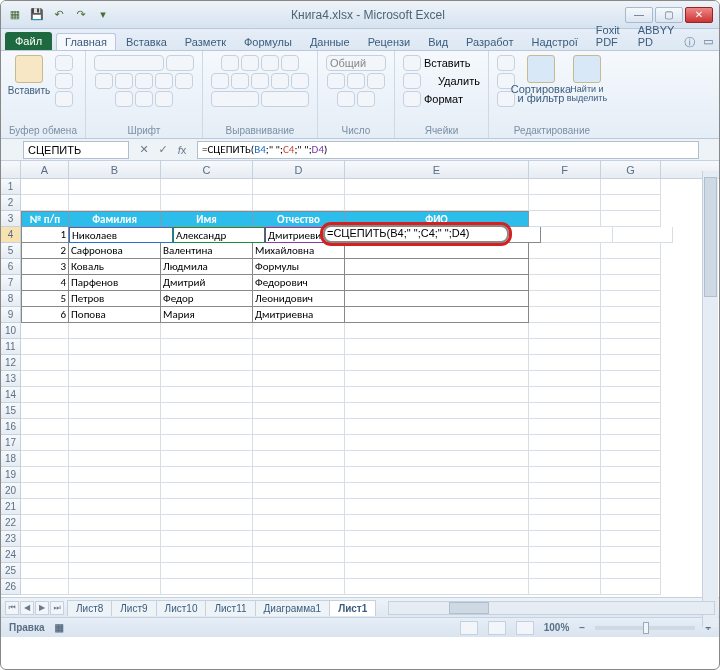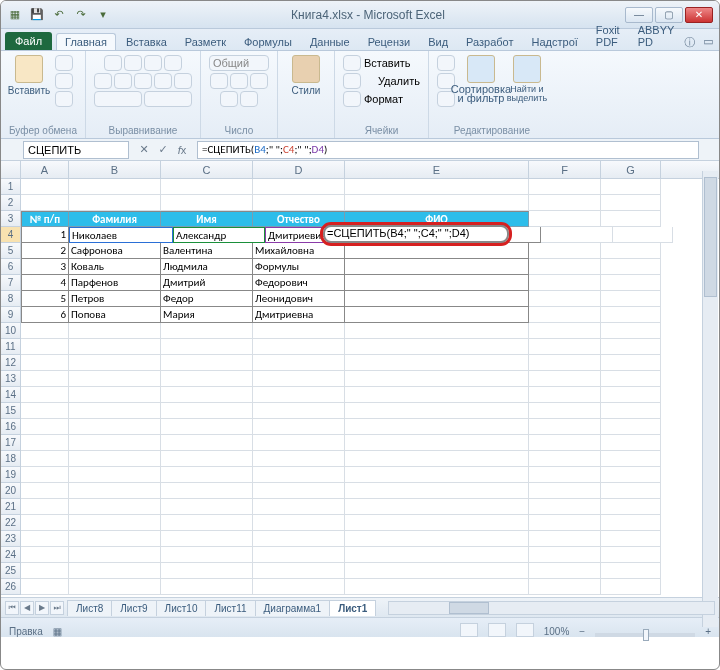--- a/index.html
+++ b/index.html
@@ -84,21 +84,21 @@
     .sheettabs {
       height:20px; background:linear-gradient(#eef3f8,#dfe8f1); border-top:1px solid #c5d1de;
       display:flex; align-items:center; font-size:10px;
     }
     .navset{ display:flex; padding:0 4px; gap:1px;}
     .navbtn{ width:14px; height:14px; background:#f2f6fb; border:1px solid #c5d1de; display:flex; align-items:center; justify-content:center; color:#6a7a8b; font-size:8px;}
     .stab{ padding:2px 8px; background:#eef3f8; border:1px solid #c5d1de; border-bottom:none; margin-left:-1px; color:#3b5c7d;}
     .stab.active{ background:#fff; font-weight:bold;}
     .hscroll{ flex:1; height:14px; margin:0 4px 0 12px; background:#e6ecf3; border:1px solid #c5d1de; position:relative;}
     .hscroll .thumb{ position:absolute; left:60px; width:40px; top:0; bottom:0; background:#cfd9e4; border:1px solid #b0bfd0;}
-    .statusbar{ height:20px; background:linear-gradient(#e6eef7,#d9e4ef); border-top:1px solid #c5d1de; display:flex; align-items:flex-end; padding:0 8px; color:#5a6f85; font-size:10px; gap:10px;}
+    .statusbar{ height:20px; background:linear-gradient(#e6eef7,#d9e4ef); border-top:1px solid #c5d1de; display:flex; align-items:center; padding:0 8px; color:#5a6f85; font-size:10px; gap:10px;font-weight:bold;}
     .statusbar .spacer{flex:1;}
     .viewbtn{ width:18px; height:14px; background:#f2f6fb; border:1px solid #c5d1de;}
     .zoomslider{ width:100px; height:4px; background:#cfd9e4; position:relative;}
     .zoomslider .zk{ position:absolute; left:48px; top:-4px; width:6px; height:12px; background:#f2f6fb; border:1px solid #9ab;}
     .vscroll{ position:absolute; right:1px; top:170px; bottom:42px; width:16px; background:#e6ecf3; border-left:1px solid #c5d1de;}
     .vscroll .thumb{ position:absolute; top:6px; height:120px; left:1px; right:1px; background:#cfd9e4; border:1px solid #b0bfd0;}
   </style>
 </head>
 <body>
 
@@ -150,20 +150,43 @@
         <div class="mini"></div>
         <div class="mini"></div>
       </div>
     </div>
     <div class="label">Буфер обмена</div>
   </div>
   <div class="rgroup">
     <div class="body">
       <div class="btncol">
         <div class="minirow">
+            <div class="mini" style="width:70px"></div>
+            <div class="mini" style="width:28px"></div>
+          </div>
+        <div class="minirow">
+            <div class="mini"></div>
+            <div class="mini"></div>
+            <div class="mini"></div>
+            <div class="mini"></div>
+            <div class="mini"></div>
+          </div>
+        <div class="minirow">
+            <div class="mini"></div>
+            <div class="mini"></div>
+            <div class="mini"></div>
+          </div>
+      </div>
+    </div>
+    <div class="label">Шрифт</div>
+  </div>
+  <div class="rgroup">
+    <div class="body">
+      <div class="btncol">
+        <div class="minirow">
             <div class="mini"></div>
             <div class="mini"></div>
             <div class="mini"></div>
             <div class="mini"></div>
           </div>
         <div class="minirow">
             <div class="mini"></div>
             <div class="mini"></div>
             <div class="mini"></div>
             <div class="mini"></div>
@@ -186,29 +209,20 @@
             <div class="mini"></div>
             <div class="mini"></div>
           </div>
         <div class="minirow">
             <div class="mini"></div>
             <div class="mini"></div>
           </div>
       </div>
     </div>
     <div class="label">Число</div>
-  </div>
-  <div class="rgroup">
-    <div class="body">
-        <div class="bigbtn">
-          <div class="ic" style="background:#e8d0b0"></div>
-          <span>Стили</span>
-        </div>
-      </div>
-    <div class="label"></div>
   </div>
   <div class="rgroup">
     <div class="body">
         <div class="btncol" style="align-items:flex-start">
       <div style="display:flex;gap:3px;align-items:center">
             <div class="mini"></div>
             <span>Вставить</span>
           </div>
       <div style="display:flex;gap:17px;align-items:center">
             <div class="mini"></div>

